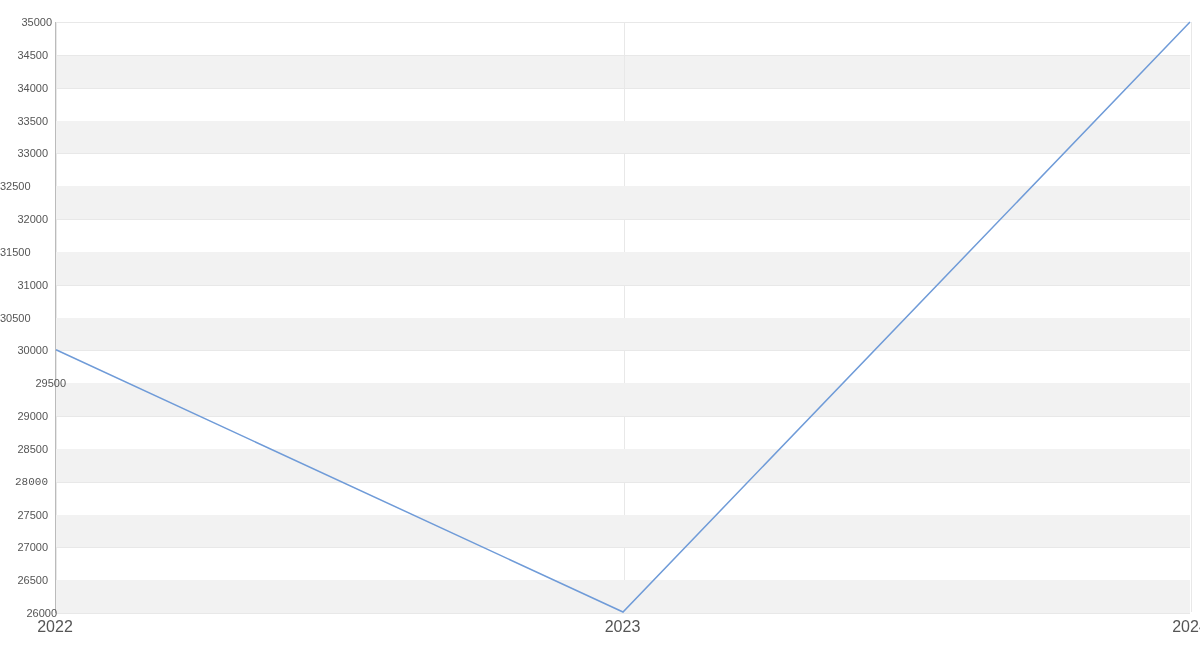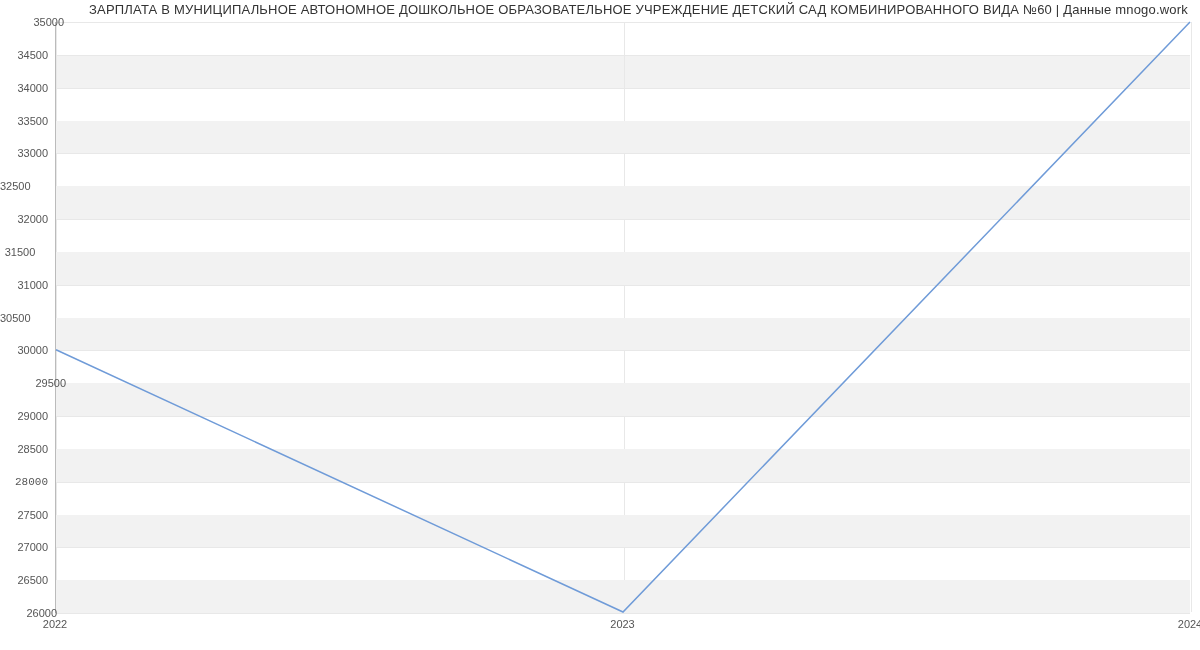--- a/index.html
+++ b/index.html
@@ -64,21 +64,21 @@
     right: 1150px; 
     width: 45px;
     text-align: right;
     font-size: 11px;
     color: #555;
     transform: translateY(-50%);
   }
   .xtick {
     position: absolute;
     top: 618px;
-    font-size: 11px;
+    font-size: 16px;
     color: #555;
     transform: translateX(-50%);
   }
   svg.series {
     position: absolute;
     left: 0;
     top: 0;
     width: 100%;
     height: 100%;
     overflow: visible;
@@ -87,21 +87,20 @@
     fill: none;
     stroke: #6f9bd8;
     stroke-width: 1.5;
   }
 </style>
 </head>
 <body>
 
 <div class="chart-wrap">
 
-  <div class="title">ЗАРПЛАТА В МУНИЦИПАЛЬНОЕ АВТОНОМНОЕ ДОШКОЛЬНОЕ ОБРАЗОВАТЕЛЬНОЕ УЧРЕЖДЕНИЕ ДЕТСКИЙ САД КОМБИНИРОВАННОГО ВИДА №60 | Данные mnogo.work</div>
 
   <div class="plot" id="plot">
       <div class="hband" style="top: 32.8333px; height: 32.8333px;"></div>
       <div class="vline" style="left: 1135px;"></div>
       <div class="vline" style="left: 567.5px;"></div>
       <div class="vline" style="left: 0px;"></div>
       <div class="hline" style="top: 0px;"></div>
       <div class="hline" style="top: 32.8333px;"></div>
       <div class="hline" style="top: 65.6667px;"></div>
       <div class="hline" style="top: 98.5px;"></div>
@@ -137,24 +136,24 @@
     <div class="ytick" style="top: 580.167px; left: 0px; width: 48px; text-align: right;">26500</div>
     <div class="ytick" style="top: 547.333px; left: 0px; width: 48px; text-align: right;">27000</div>
     <div class="ytick" style="top: 514.5px; left: 0px; width: 48px; text-align: right;">27500</div>
     <div class="ytick" style="top: 481.667px; left: 0px; width: 48px; text-align: right; font-family: Liberation Mono, monospace;">28000</div>
     <div class="ytick" style="top: 448.833px; left: 0px; width: 48px; text-align: right;">28500</div>
     <div class="ytick" style="top: 416px; left: 0px; width: 48px; text-align: right;">29000</div>
     <div class="ytick" style="top: 383.167px; left: 0px; width: 66px; text-align: right;">29500</div>
     <div class="ytick" style="top: 350.333px; left: 0px; width: 48px; text-align: right;">30000</div>
     <div class="ytick" style="top: 317.5px; left: 0px; width: 27px; text-align: right;">30500</div>
     <div class="ytick" style="top: 284.667px; left: 0px; width: 48px; text-align: right;">31000</div>
-    <div class="ytick" style="top: 251.833px; left: 0px; width: 40px; text-align: center;">31500</div>
+    <div class="ytick" style="top: 251.833px; left: 0px; width: 40px; text-align: left;">31500</div>
     <div class="ytick" style="top: 219px; left: 0px; width: 48px; text-align: right;">32000</div>
     <div class="ytick" style="top: 186.167px; left: 0px; width: 48px; text-align: left;">32500</div>
     <div class="ytick" style="top: 153.333px; left: 0px; width: 48px; ">33000</div>
     <div class="ytick" style="top: 120.5px; left: 0px; width: 48px; text-align: right;">33500</div>
     <div class="ytick" style="top: 87.6667px; left: 0px; width: 48px; text-align: right;">34000</div>
     <div class="ytick" style="top: 54.8333px; left: 0px; width: 48px; text-align: right;">34500</div>
-    <div class="ytick" style="top: 22px; left: 0px; width: 64px; text-align: right;">35000</div>
+    <div class="ytick" style="top: 22px; left: 0px; width: 52px; text-align: right;">35000</div>
     <div class="xtick" style="left: 55px;">2022</div>
     <div class="xtick" style="left: 622.5px;">2023</div>
     <div class="xtick" style="left: 1190px;">2024</div>
   </div>
 
 </body></html>

